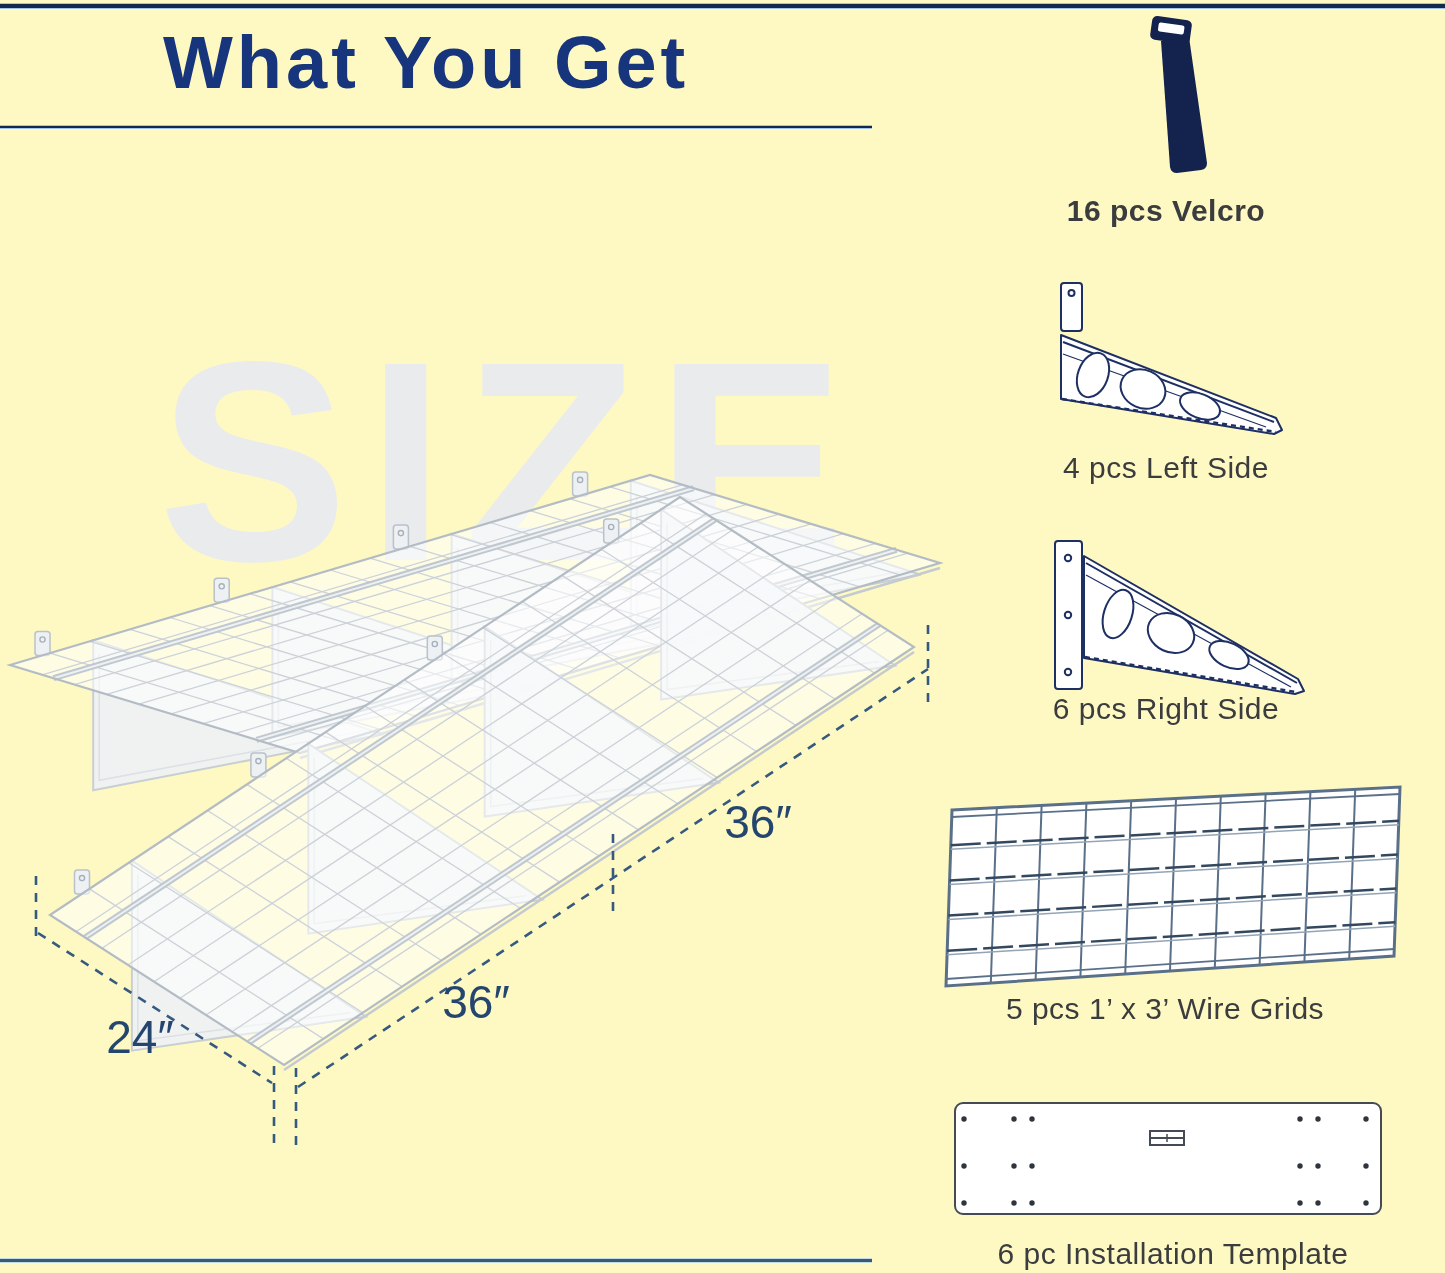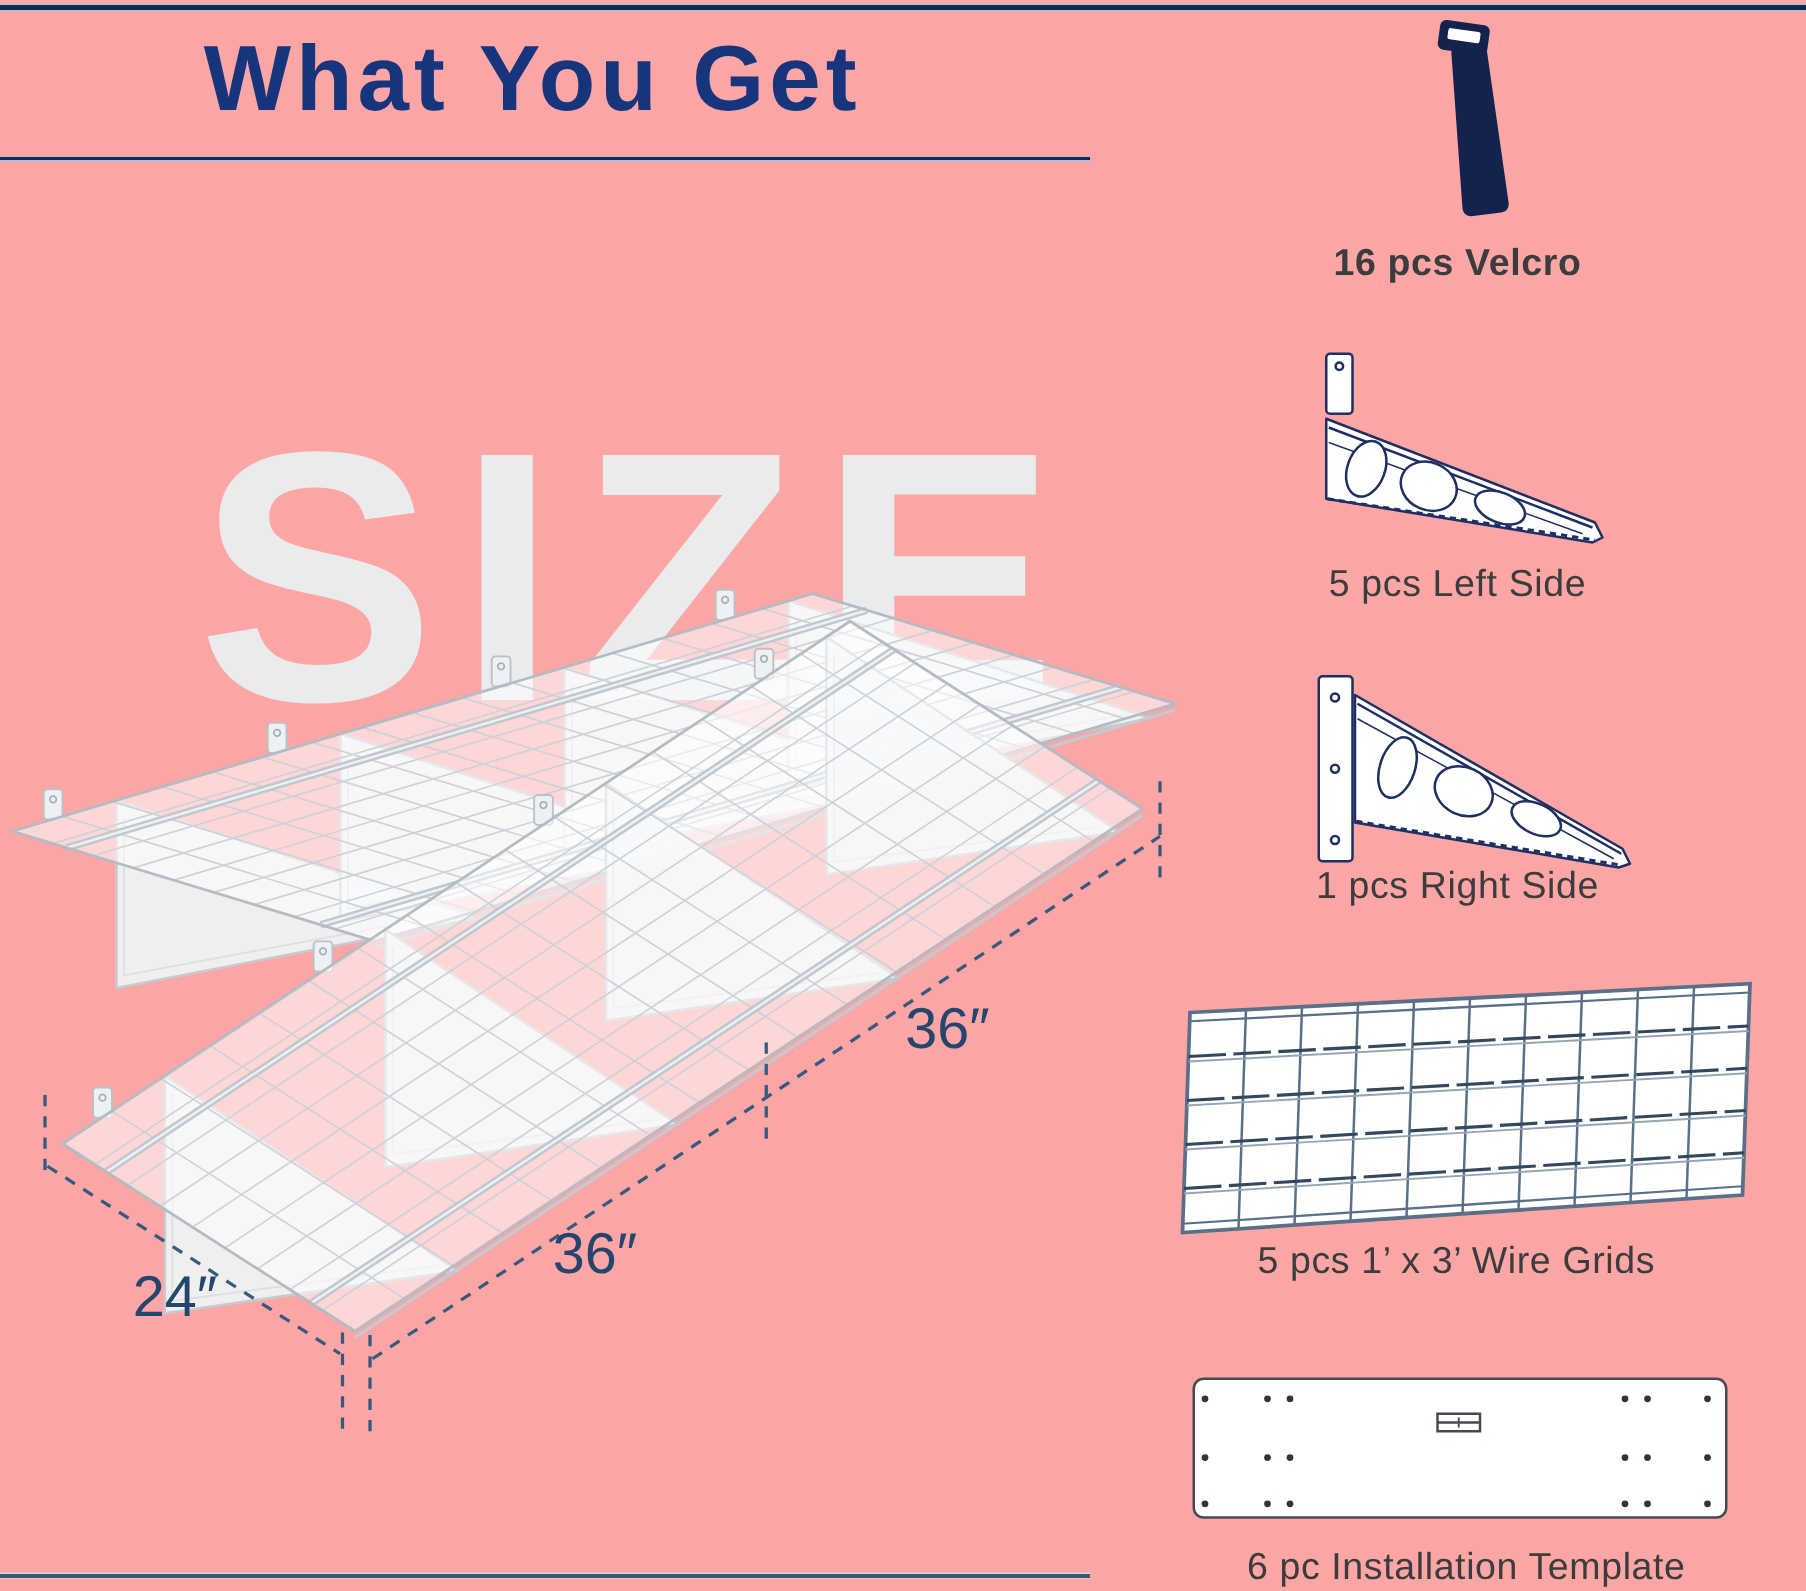--- a/index.html
+++ b/index.html
@@ -1,17 +1,17 @@
 <!DOCTYPE html>
 <html style="--navy: #16357d; --ink: #1d2f63; --velcro: #13234e; --dim: #35597f; --dimText: #24466e; --label: #3b3c3e; --wm: #e9ebed; --ruleCore: #12284f; --ruleEdge: #a3c4e2; --ruleCore2: #3c5a68; --ruleEdge2: #c2dcea; --tpl: #454b54;"><head>
 <meta charset="utf-8">
 <style>
   html,body{margin:0;padding:0;background:#ffffff;}
   #canvas{
-    position:relative;width:1445px;height:1273px;background:#fca5a5;overflow:hidden;
+    position:relative;width:1445px;height:1273px;background:#fef9c3;overflow:hidden;
     font-family:"Liberation Sans", sans-serif;
   }
   .rule{position:absolute;left:0;
     background:linear-gradient(to bottom, var(--ruleEdge) 0 18%, var(--ruleCore) 18% 82%, var(--ruleEdge) 82% 100%);}
   #top-rule{top:3px;width:1445px;height:6px;}
   #title-rule{top:125px;width:872px;height:4px;}
   #bottom-rule{top:1258px;width:872px;height:5px;
     background:linear-gradient(to bottom, var(--ruleEdge2) 0 18%, var(--ruleCore2) 18% 82%, var(--ruleEdge2) 82% 100%);}
   #page-title{
     position:absolute;left:163px;top:24px;
@@ -175,40 +175,40 @@
         <circle class="noFill" cx="23.5" cy="13" r="3"></circle>
         <path d="M13,55 L228,138 L234,150 L226,154 L13,119 Z"></path>
         <path class="noFill" d="M15,62 L226,142"></path>
         <path class="thin" d="M15,74 L218,147"></path>
         <ellipse cx="45" cy="95" rx="15" ry="23" transform="rotate(20 45 95)"></ellipse>
         <ellipse cx="95" cy="109" rx="23" ry="19" transform="rotate(24 95 109)"></ellipse>
         <ellipse cx="152" cy="126" rx="21" ry="12" transform="rotate(22 152 126)"></ellipse>
         <path class="serr" d="M14,119 L228,152"></path>
       </g>
     </svg>
-    <div class="part-label" style="top:173px;">5 pcs Left Side</div>
+    <div class="part-label" style="top:173px;">4 pcs Left Side</div>
   </div>
 
   <div class="part" style="left:1016px;top:534px;width:300px;height:200px;">
     <svg style="left:30px;top:2px;" width="265" height="168" viewBox="0 0 265 168">
       <g class="bracket">
         <rect x="9" y="5" width="27" height="148" rx="3"></rect>
         <circle class="noFill" cx="22" cy="22" r="3.2"></circle>
         <circle class="noFill" cx="22" cy="79" r="3.2"></circle>
         <circle class="noFill" cx="22" cy="136" r="3.2"></circle>
         <path d="M38,20 L252,143 L258,155 L249,158 L38,122 Z"></path>
         <path class="noFill" d="M40,27 L251,147"></path>
         <path class="thin" d="M40,39 L245,151"></path>
         <ellipse cx="72" cy="78" rx="14" ry="25" transform="rotate(18 72 78)"></ellipse>
         <ellipse cx="125" cy="97" rx="24" ry="19" transform="rotate(25 125 97)"></ellipse>
         <ellipse cx="183" cy="119" rx="21" ry="12" transform="rotate(25 183 119)"></ellipse>
         <path class="serr" d="M39,121 L250,156"></path>
       </g>
     </svg>
-    <div class="part-label" style="top:158px;">1 pcs Right Side</div>
+    <div class="part-label" style="top:158px;">6 pcs Right Side</div>
   </div>
 
   <div class="part" style="left:925px;top:775px;width:480px;height:250px;">
     <svg style="left:13px;top:3px;" width="468" height="218" viewBox="0 0 468 218">
       <g id="wireGrid">
           <polygon points="14,32 462,9 456,178 8,208" fill="#ffffff" stroke="#5a7089" stroke-width="3"></polygon>
           <line x1="14.0" y1="39.0" x2="462.0" y2="16.0" stroke="#5a7089" stroke-width="1.8"></line>
           <line x1="8.0" y1="201.0" x2="456.0" y2="171.0" stroke="#5a7089" stroke-width="1.8"></line>
           <line x1="58.8" y1="29.7" x2="52.8" y2="205.0" stroke="#5a7089" stroke-width="2"></line>
           <line x1="103.6" y1="27.4" x2="97.6" y2="202.0" stroke="#5a7089" stroke-width="2"></line>

